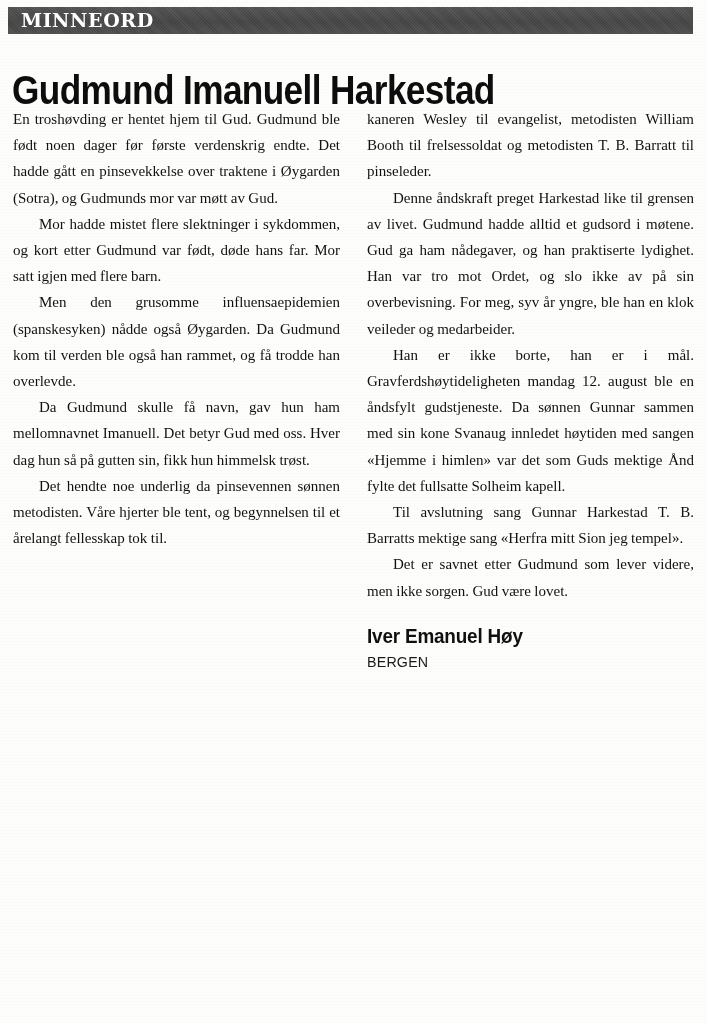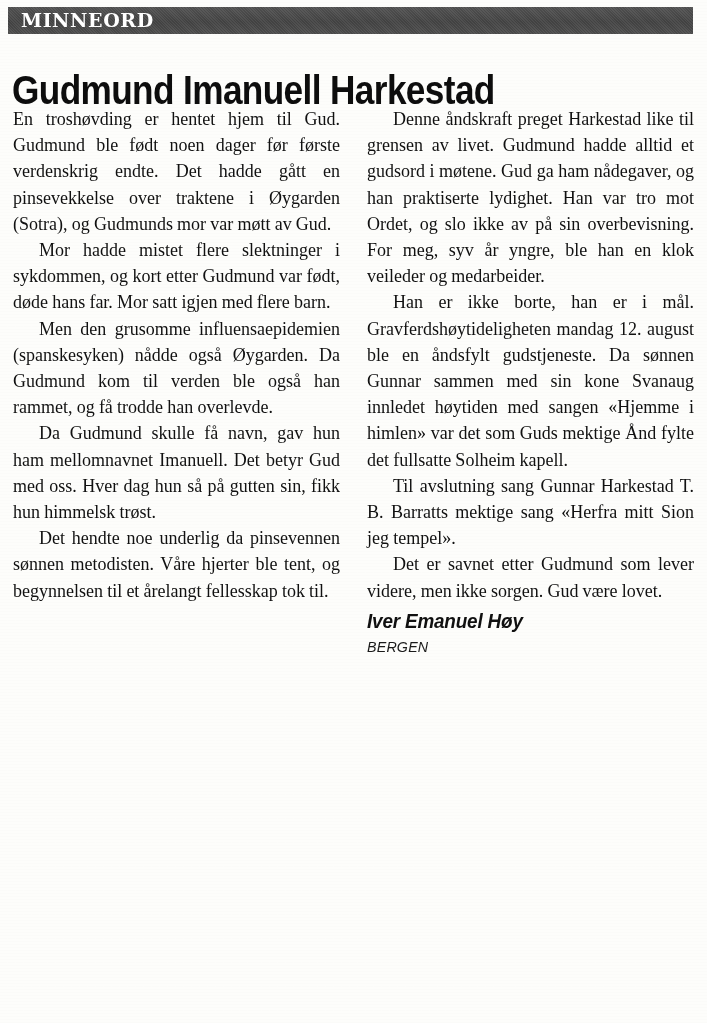--- a/index.html
+++ b/index.html
@@ -90,36 +90,35 @@
     gap: 27px;
     align-items: flex-start;
   }
   .column {
     width: 327px;
     flex: 0 0 327px;
   }
 
   .body-text p {
     margin: 0;
-    font-size: 18px;
+    font-size: 15px;
     line-height: 26.2px;
     text-align: justify;
     text-indent: 26px;
     hyphens: auto;
     -webkit-hyphens: auto;
     word-spacing: -0.3px;
   }
   .body-text p.no-indent {
     text-indent: 0;
   }
 
   
   .signature {
-    margin-top: 4px;
-    font-style: italic;
+    margin-top: 19px;
   }
   .sig-name {
     font-family: "Liberation Sans Narrow", "Liberation Sans", "DejaVu Sans", sans-serif;
     font-weight: bold;
     font-size: 21px;
     line-height: 25px;
     letter-spacing: -0.2px;
     color: #101010;
     transform: scaleX(0.9);
     transform-origin: left center;
@@ -158,20 +157,21 @@
         <p class="no-indent">En troshøvding er hentet hjem til Gud. Gudmund ble født noen dager før første verdenskrig endte. Det hadde gått en pinsevekkelse over traktene i Øygarden (Sotra), og Gudmunds mor var møtt av Gud.</p>
         <p>Mor hadde mistet flere slektninger i sykdommen, og kort etter Gudmund var født, døde hans far. Mor satt igjen med flere barn.</p>
         <p>Men den grusomme influensaepidemien (spanskesyken) nådde også Øygarden. Da Gudmund kom til verden ble også han rammet, og få trodde han overlevde.</p>
         <p>Da Gudmund skulle få navn, gav hun ham mellomnavnet Imanuell. Det betyr Gud med oss. Hver dag hun så på gutten sin, fikk hun himmelsk trøst.</p>
         <p>Det hendte noe underlig da pinsevennen sønnen metodisten. Våre hjerter ble tent, og begynnelsen til et årelangt fellesskap tok til.</p>
       </div>
     </div>
 
     <div class="column">
       <div class="body-text">
+        <p class="no-indent">kaneren Wesley til evangelist, metodisten William Booth til frelsessoldat og metodisten T. B. Barratt til pinseleder.</p>
         <p>Denne åndskraft preget Harkestad like til grensen av livet. Gudmund hadde alltid et gudsord i møtene. Gud ga ham nådegaver, og han praktiserte lydighet. Han var tro mot Ordet, og slo ikke av på sin overbevisning. For meg, syv år yngre, ble han en klok veileder og medarbeider.</p>
         <p>Han er ikke borte, han er i mål. Gravferdshøytideligheten mandag 12. august ble en åndsfylt gudstjeneste. Da sønnen Gunnar sammen med sin kone Svanaug innledet høytiden med sangen «Hjemme i himlen» var det som Guds mektige Ånd fylte det fullsatte Solheim kapell.</p>
         <p>Til avslutning sang Gunnar Harkestad T. B. Barratts mektige sang «Herfra mitt Sion jeg tempel».</p>
         <p>Det er savnet etter Gudmund som lever videre, men ikke sorgen. Gud være lovet.</p>
       </div>
 
       <div class="signature">
         <div class="sig-name">Iver Emanuel Høy</div>
         <div class="sig-place">BERGEN</div>
       </div>

